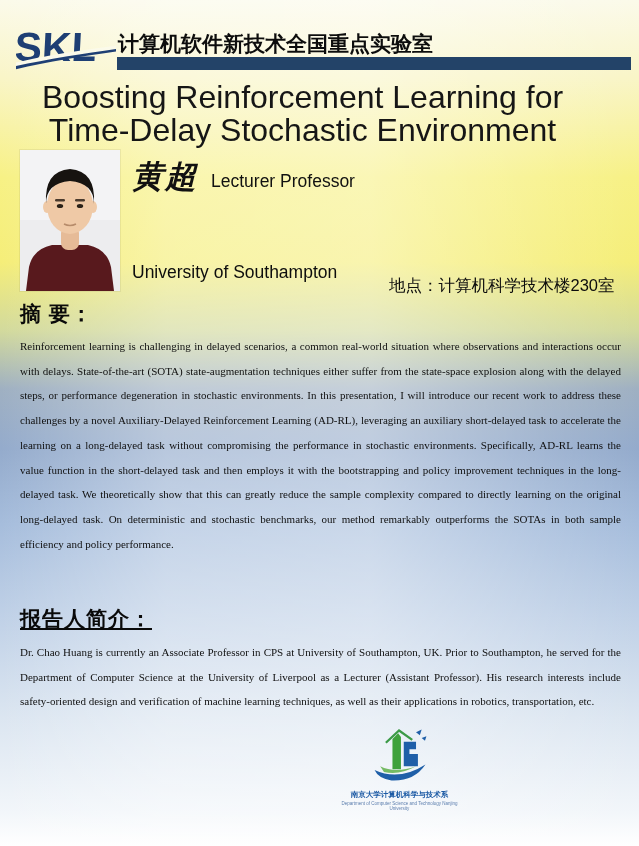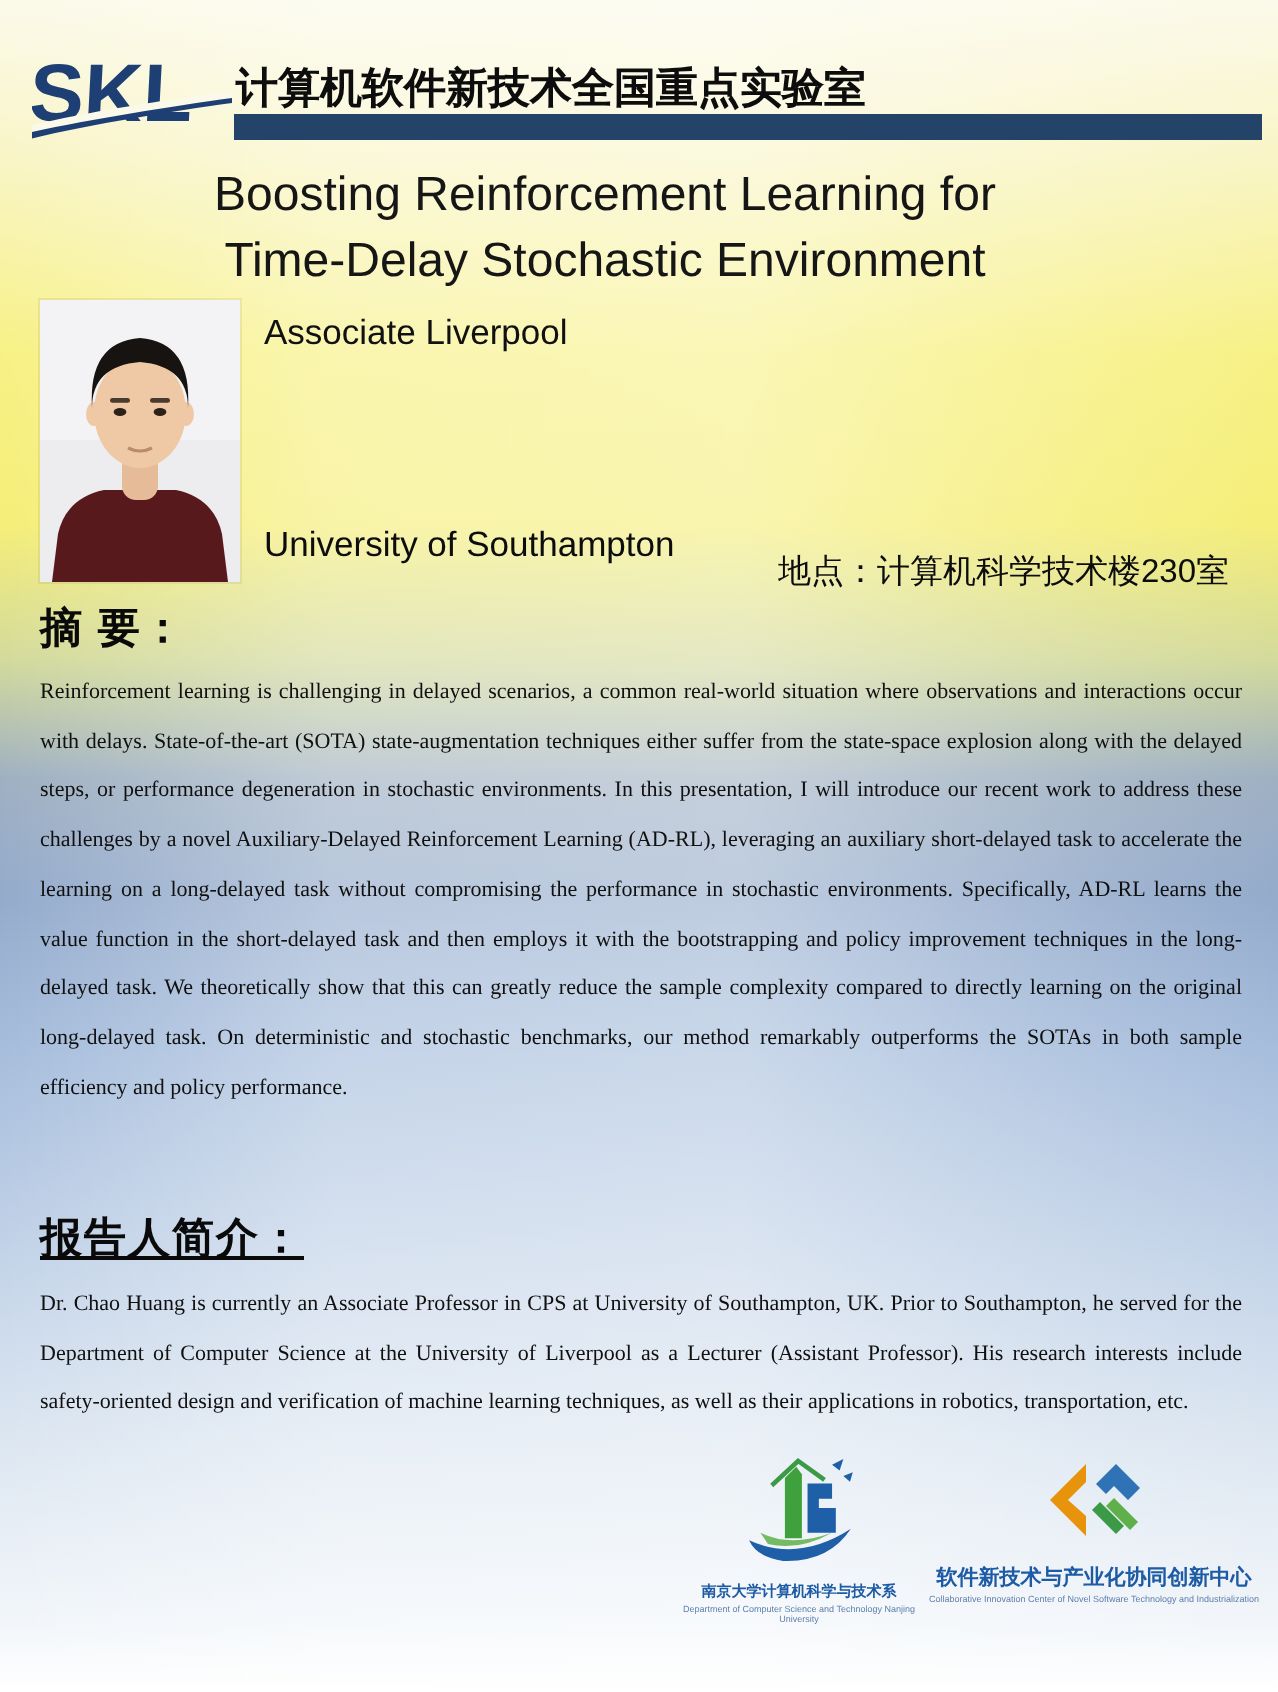--- a/index.html
+++ b/index.html
@@ -29,21 +29,21 @@
   .hdr-text{
     position:absolute;left:118px;top:30px;width:514px;
     display:flex;align-items:baseline;
     font-weight:bold;font-size:21px;color:#0d0d0d;white-space:nowrap;
   }
   .hdr-bar{position:absolute;left:117px;top:57px;width:514px;height:13px;background:#234368;}
   
   .title{
     position:absolute;left:0;top:81px;width:605px;
     text-align:center;color:#161616;
-    font-size:24px;line-height:33px;font-weight:400;
+    font-size:32px;line-height:33px;font-weight:400;
   }
   
   .photo{position:absolute;left:20px;top:150px;width:100px;height:141px;box-shadow:0 0 0 1px rgba(0,0,0,0.06);}
   .name-row{position:absolute;left:132px;top:156px;display:flex;align-items:baseline;gap:13px;}
   .speaker-name{
     font-family:"DejaVu Serif","Liberation Serif",serif;
     font-style:italic;font-weight:bold;font-size:31px;color:#111;letter-spacing:2px;
   }
   .speaker-title{font-size:17.5px;color:#111;}
   .time{position:absolute;left:389px;top:168px;font-size:16.5px;color:#0d0d0d;white-space:nowrap;}
@@ -112,21 +112,22 @@
     <ellipse cx="50" cy="56" rx="23" ry="28" fill="#EFC9A6"></ellipse>
     <path d="M26 54 Q24 21 50 19 Q76 21 74 54 Q74 33 50 31 Q26 33 26 54 Z" fill="#171310"></path>
     <rect x="35" y="49" width="10" height="2.4" rx="1.2" fill="#4a3a2d"></rect>
     <rect x="55" y="49" width="10" height="2.4" rx="1.2" fill="#4a3a2d"></rect>
     <ellipse cx="40" cy="56" rx="3.2" ry="2" fill="#2b2118"></ellipse>
     <ellipse cx="60" cy="56" rx="3.2" ry="2" fill="#2b2118"></ellipse>
     <path d="M44 74 Q50 77 56 74" stroke="#b78c6b" stroke-width="1.6" fill="none"></path>
   </svg>
 
   <div class="name-row">
-    <span class="speaker-title">Associate Liverpool</span>
+    <span class="speaker-name">黄超</span>
+    <span class="speaker-title">Lecturer Professor</span>
   </div>
   <div class="affiliation">University of Southampton</div>
   <div class="location">地点：计算机科学技术楼230室</div>
 
   <div class="sec-heading abstract-heading">摘 要：</div>
   <div class="body-text abstract-body">Reinforcement learning is challenging in delayed scenarios, a common real-world situation where observations and interactions occur with delays. State-of-the-art (SOTA) state-augmentation techniques either suffer from the state-space explosion along with the delayed steps, or performance degeneration in stochastic environments. In this presentation, I will introduce our recent work to address these challenges by a novel Auxiliary-Delayed Reinforcement Learning (AD-RL), leveraging an auxiliary short-delayed task to accelerate the learning on a long-delayed task without compromising the performance in stochastic environments. Specifically, AD-RL learns the value function in the short-delayed task and then employs it with the bootstrapping and policy improvement techniques in the long-delayed task. We theoretically show that this can greatly reduce the sample complexity compared to directly learning on the original long-delayed task. On deterministic and stochastic benchmarks, our method remarkably outperforms the SOTAs in both sample efficiency and policy performance.</div>
 
   <div class="sec-heading bio-heading">报告人简介：</div>
   <div class="body-text bio-body">Dr. Chao Huang is currently an Associate Professor in CPS at University of Southampton, UK. Prior to Southampton, he served for the Department of Computer Science at the University of Liverpool as a Lecturer (Assistant Professor). His research interests include safety-oriented design and verification of machine learning techniques, as well as their applications in robotics, transportation, etc.</div>
 
@@ -137,25 +138,15 @@
       <path d="M39 16 h13 v8 h-7 v5 h9 v13 h-15 Z" fill="#1F5FA8"></path>
       <path d="M52 6 l6 -3 l-2 6 Z" fill="#1F5FA8"></path>
       <path d="M58 12 l5 -2 l-1.5 5 Z" fill="#1F5FA8"></path>
       <path d="M8 46 Q 34 58 62 40 Q 50 58 26 57 Q 12 55 8 46 Z" fill="#1F5FA8"></path>
       <path d="M14 42 Q 30 50 52 42 Q 34 52 18 48 Z" fill="#5FB04A" opacity="0.85"></path>
     </svg>
     <div class="logo-cn">南京大学计算机科学与技术系</div>
     <div class="logo-en">Department of Computer Science and Technology Nanjing University</div>
   </div>
 
-  <div class="logo-block logo-cic">
-    <svg class="logo-icon-cic" viewBox="0 0 50 46" aria-hidden="true">
-      <path d="M21 3 L3 21 L21 39 L21 29 L12 21 L21 12 Z" fill="#E8930C"></path>
-      <path d="M26 13 L36 3 L48 15 L42 21 L35 14 L31 18 Z" fill="#2F72B5"></path>
-      <path d="M24 26 L36 38 L40 34 L28 22 Z" fill="#3C9A47"></path>
-      <path d="M31 24 L43 36 L47 32 L35 20 Z" fill="#5FB04A"></path>
-    </svg>
-    <div class="logo-cn">软件新技术与产业化协同创新中心</div>
-    <div class="logo-en">Collaborative Innovation Center of Novel Software Technology and Industrialization</div>
-  </div>
 
 
 </div>
 
 </body></html>

